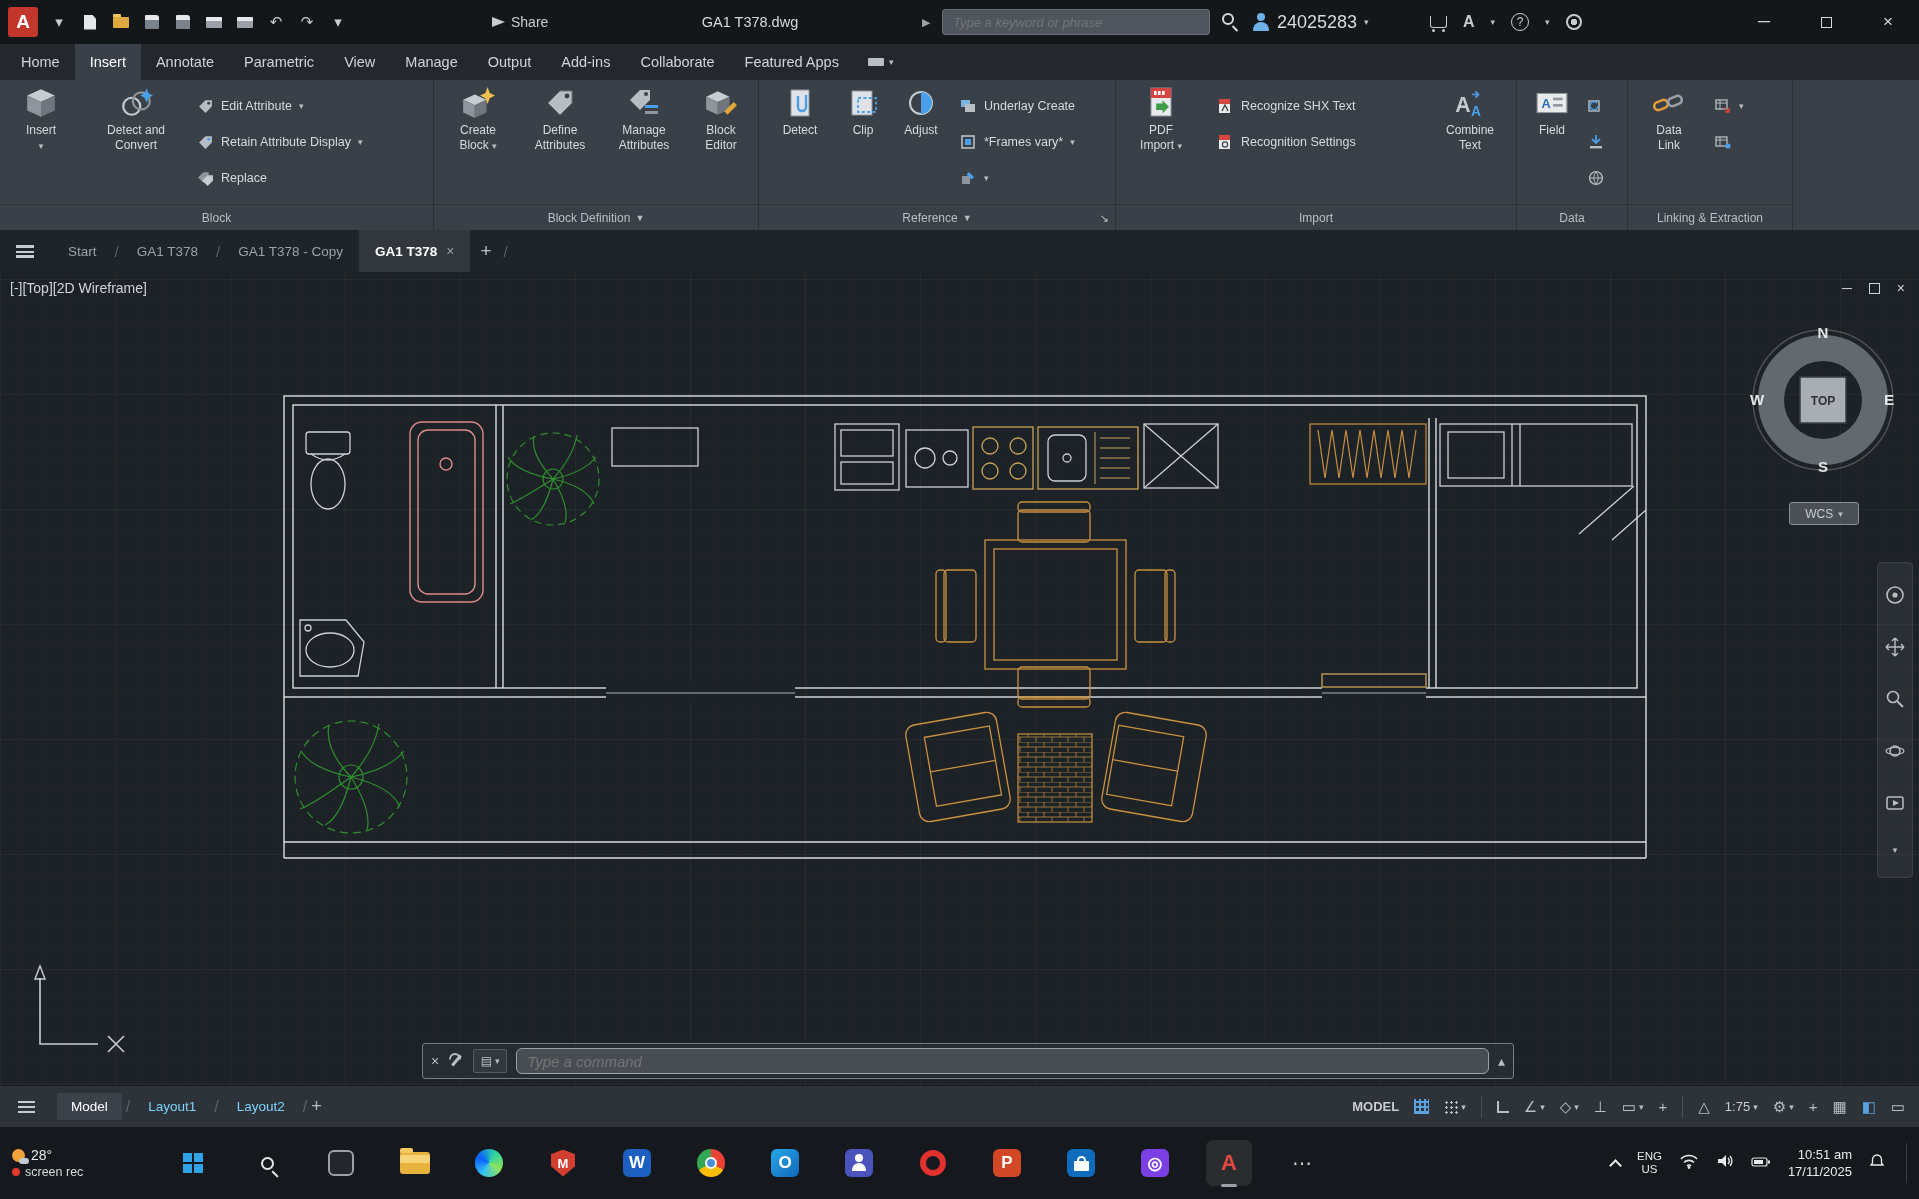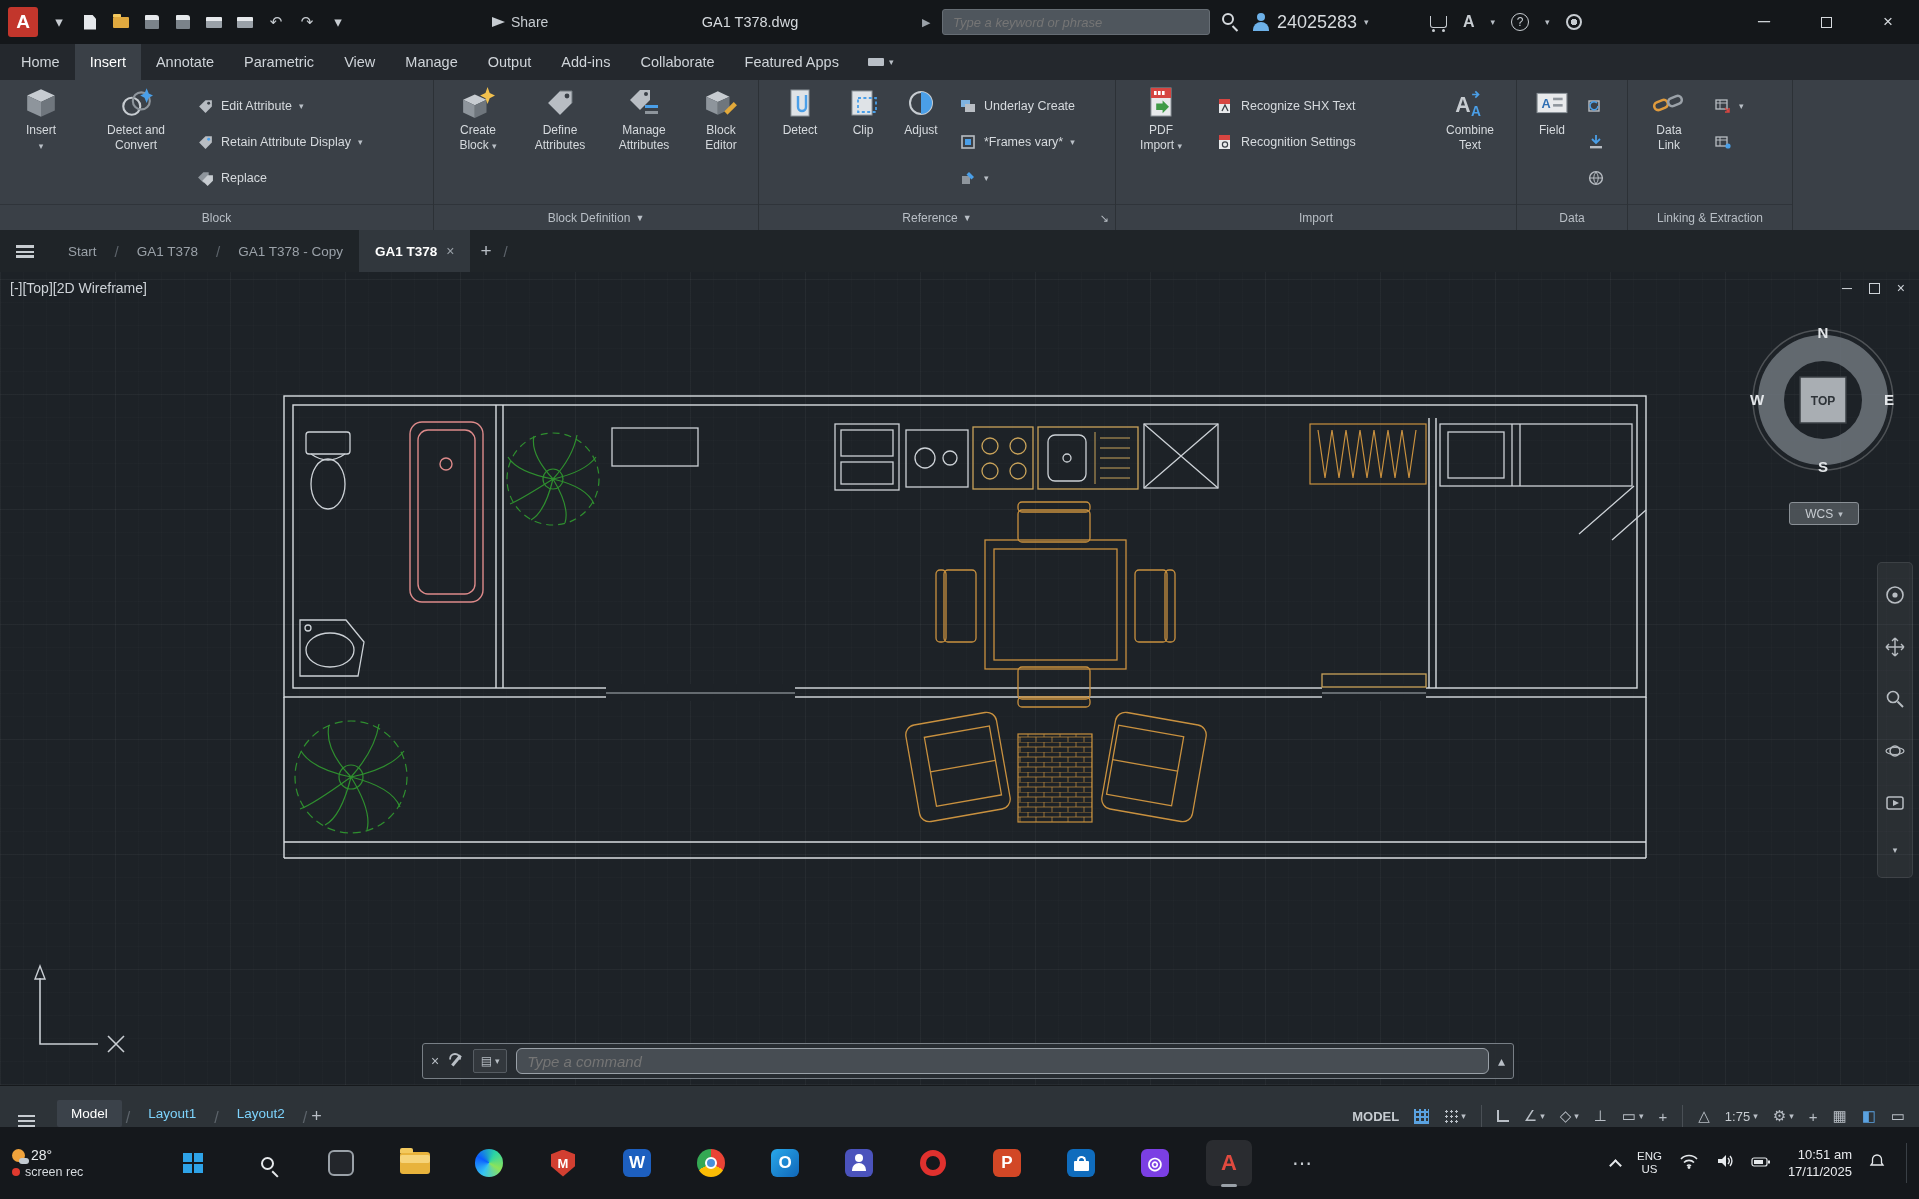--- a/index.html
+++ b/index.html
@@ -85,21 +85,21 @@
   .cmdbar{position:absolute;left:422px;top:771px;width:1092px;height:36px;background:rgba(40,45,50,0.95);border:1px solid #787f86;border-radius:3px;display:flex;align-items:center;padding:0 8px;gap:9px}
   .cmd-ic{color:#b9bfc6;font-size:14px}
   .cmd-custom{width:34px;height:24px;background:#33383d;border:1px solid #565c62;border-radius:2px;display:flex;align-items:center;justify-content:center;gap:3px;color:#b9bfc6;font-size:10px}
   .cmd-input{flex:1;height:26px;background:#474d53;border:1px solid #9aa1a8;border-radius:6px;display:flex;align-items:center;padding:0 10px}
   .cmd-input input{width:100%;background:transparent;border:none;outline:none;font-style:italic;font-size:15px;color:#b6bcc2;font-family:"Liberation Sans",sans-serif}
   .wrench{width:16px;height:16px;position:relative}
   .wrench:before{content:"";position:absolute;left:7px;top:1px;width:3px;height:13px;background:#b9bfc6;transform:rotate(40deg)}
   .wrench:after{content:"";position:absolute;left:1px;top:0;width:8px;height:8px;border:2.6px solid #b9bfc6;border-radius:50%;clip-path:polygon(0 0,100% 0,100% 55%,0 55%)}
 
   
-  .statusbar{position:absolute;top:1085px;left:0;width:1919px;height:42px;background:#2d3338;display:flex;align-items:flex-end;border-top:1px solid #16191c}
+  .statusbar{position:absolute;top:1085px;left:0;width:1919px;height:42px;background:#2d3338;display:flex;align-items:center;border-top:1px solid #16191c}
   .sb-ham{width:17px;height:12px;margin:0 22px 0 18px;background:linear-gradient(#c7ccd1 0 2px,transparent 2px 5px,#c7ccd1 5px 7px,transparent 7px 10px,#c7ccd1 10px 12px)}
   .sbtab{padding:6px 14px;font-size:13.5px;color:#7dd3fc;border-radius:2px}
   .sbtab.active{background:#3b424a;color:#fff}
   .sb-sep{color:#5d646b;margin:0 4px}
   .sb-right{position:absolute;right:14px;display:flex;align-items:center;gap:15px}
   .sb-ic{display:flex;align-items:center;gap:3px;color:#b9bfc6;font-size:15px}
   .grid9{width:15px;height:15px;background-image:repeating-linear-gradient(0deg,#5aa2e0 0 1.5px,transparent 1.5px 5px),repeating-linear-gradient(90deg,#5aa2e0 0 1.5px,transparent 1.5px 5px);border-right:1.5px solid #5aa2e0;border-bottom:1.5px solid #5aa2e0}
   .dotgrid{width:14px;height:14px;background-image:radial-gradient(#b9bfc6 1px,transparent 1.3px);background-size:5px 5px}
   .lcorner{width:12px;height:12px;border-left:2px solid #b9bfc6;border-bottom:2px solid #b9bfc6}
   .vline{width:1px;height:22px;background:#494f55}

